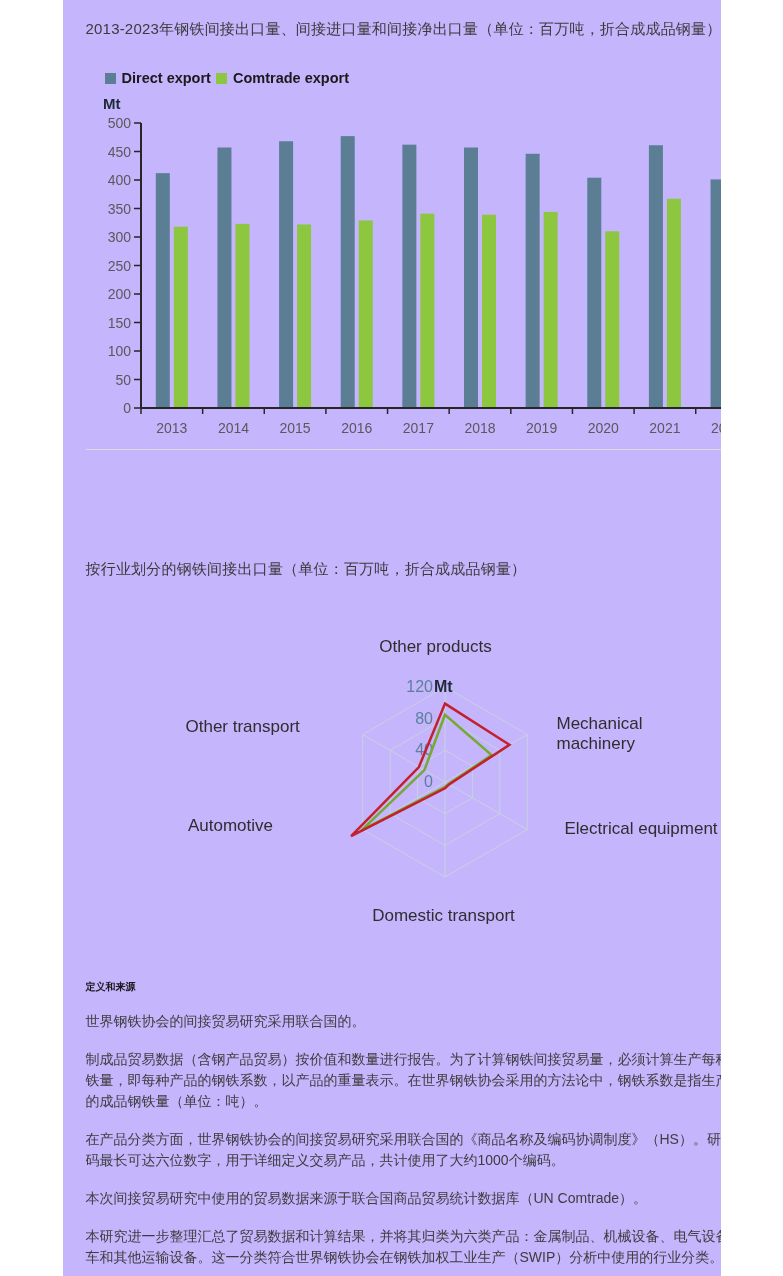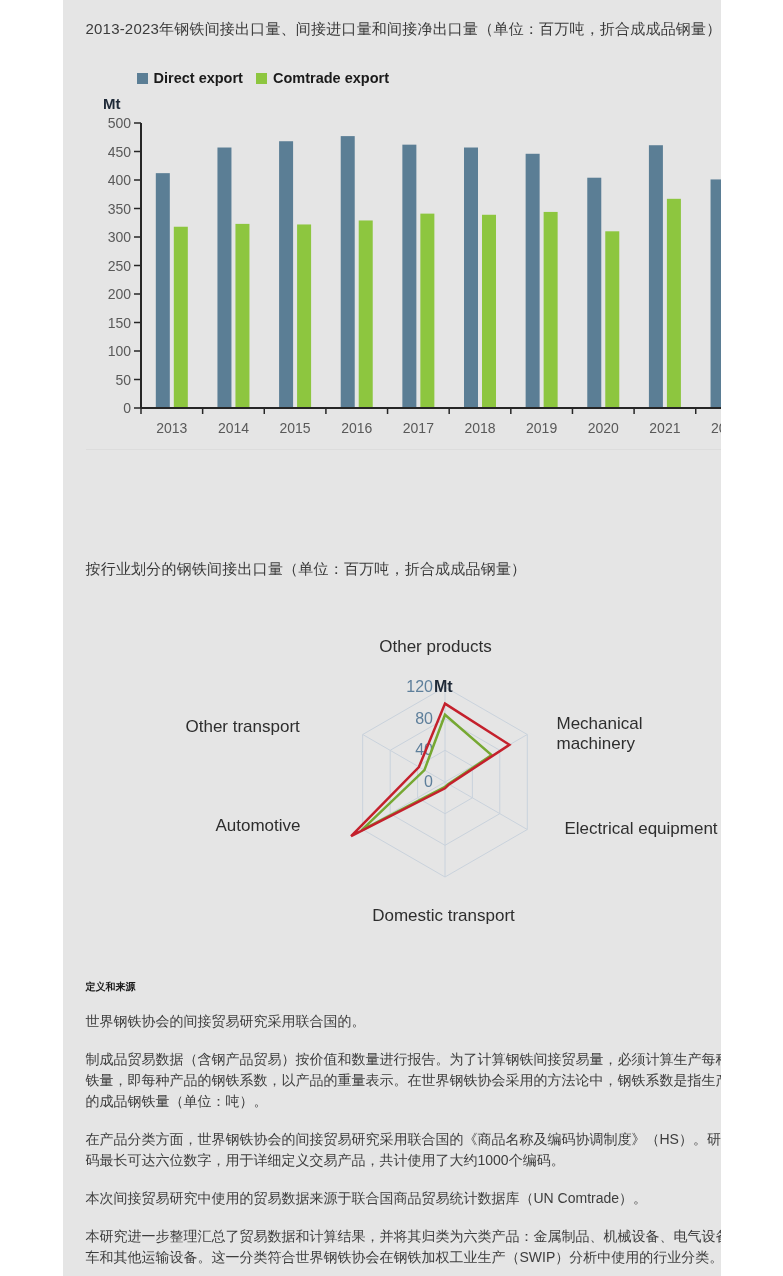--- a/index.html
+++ b/index.html
@@ -1,43 +1,43 @@
 <!DOCTYPE html>
 <html><head>
 <meta charset="utf-8">
 <style>
   * { margin: 0; padding: 0; box-sizing: border-box; }
   body { background: #ffffff; font-family: "Liberation Sans", "DejaVu Sans", sans-serif; }
   .page {
-    position: relative; width: 658px; height: 1276px; background: #e5e5e5;
+    position: relative; width: 658px; height: 1276px; background: #c4b5fd;
     margin: 0 auto; overflow: hidden;
   }
   .chart-title {
     position: absolute; left: 23px; width: 745px;
     font-size: 15px; color: #3b3b3b; letter-spacing: 0.2px;
   }
   #title1 { top: 20px; }
   #title2 { top: 560px; }
   .bar-legend {
     position: absolute; left: 42px; top: 70px;
-    display: flex; align-items: center; gap: 13px; margin-left: 32px;
+    display: flex; align-items: center; gap: 5px;
   }
   .bar-legend .item { display: flex; align-items: center; gap: 6px; }
   .bar-legend .swatch { width: 11px; height: 11px; display: inline-block; }
   .bar-legend .lab { font-size: 14.5px; font-weight: bold; color: #1a1a1a; }
   svg text { font-family: "Liberation Sans", "DejaVu Sans", sans-serif; }
   #bar-chart { position: absolute; left: 30px; top: 95px; overflow: visible; }
   .divider { position: absolute; left: 23px; top: 449px; width: 737px; height: 1px; background: #dcdcdc; }
   #radar-chart { position: absolute; left: 23px; top: 600px; overflow: visible; }
   .radar-label { position: absolute; font-size: 17px; color: #2e2e2e; }
   #rl-metal { left: 253px; top: 637px; width: 240px; text-align: center; }
   #rl-mech { left: 494px; top: 714px; }
   #rl-elec { left: 502px; top: 819px; }
   #rl-domestic { left: 261px; top: 906px; width: 240px; text-align: center; }
-  #rl-auto { left: 98px; top: 816px; width: 140px; text-align: right; }
+  #rl-auto { left: 98px; top: 816px; width: 140px; text-align: center; }
   #rl-other { left: 123px; top: 717px; }
   .radar-legend { position: absolute; left: 666px; top: 617px; }
   .radar-legend .item { display: flex; align-items: center; height: 27px; }
   .radar-legend .line { width: 34px; height: 3px; display: inline-block; }
   .radar-legend .lab { font-size: 16px; color: #4a6a85; margin-left: 3px; }
   .definitions { position: absolute; left: 23px; top: 980px; width: 742px; }
   .definitions h3 { font-size: 10px; font-weight: bold; color: #1a1a1a; margin-bottom: 17px; }
   .definitions p { font-size: 14px; color: #3d3d3d; line-height: 21px; margin-bottom: 17px; }
 </style>
 </head>

